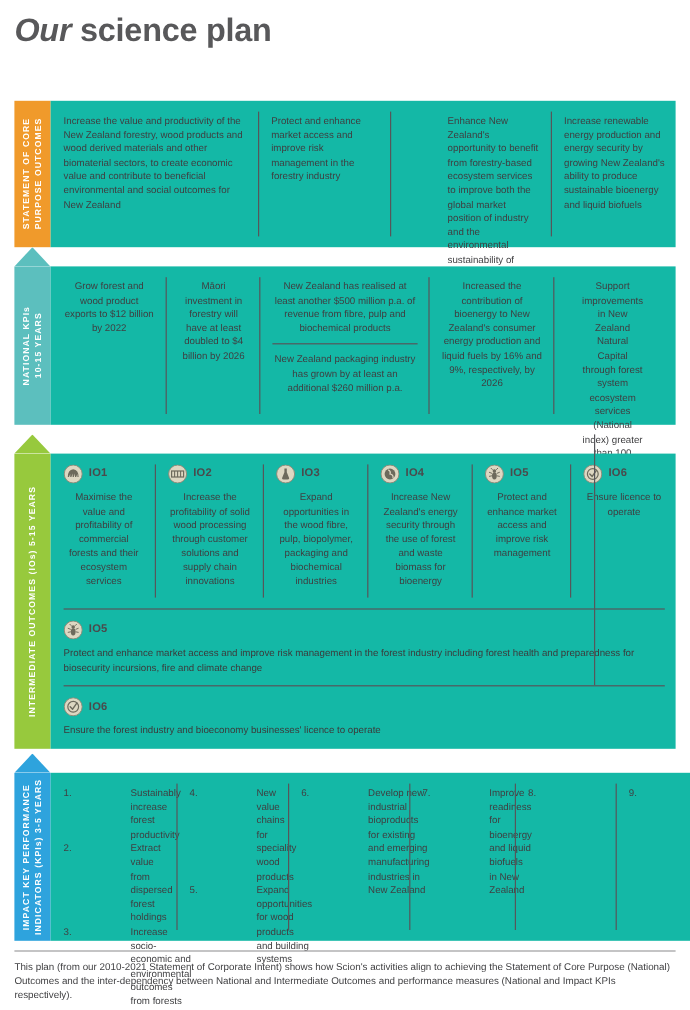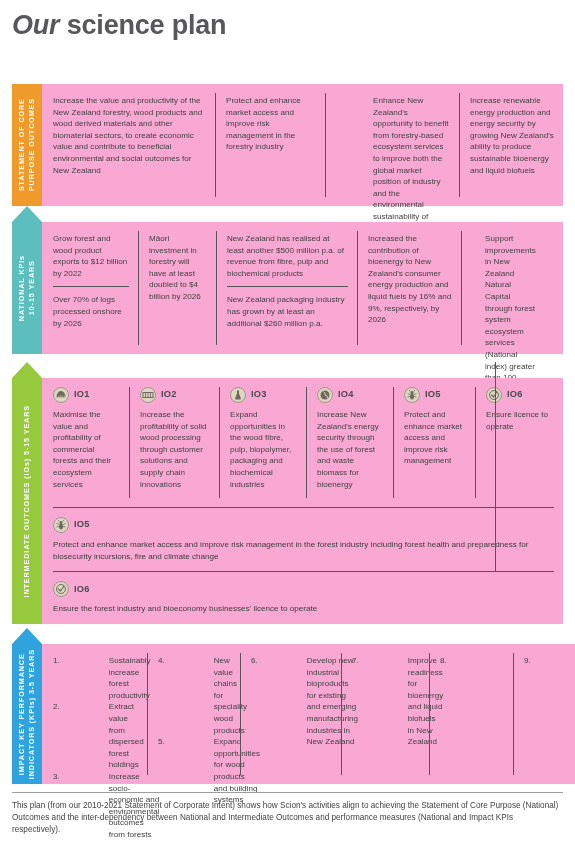--- a/index.html
+++ b/index.html
@@ -64,21 +64,21 @@
     font-weight: bold;
     letter-spacing: 0.9px;
     line-height: 10px;
     text-align: center;
     white-space: pre-line;
     padding: 4px 0;
   }
 
   .panel {
     flex: 1;
-    background: #f9a8d4;
+    background: #14b8a6;
     display: flex;
     flex-direction: column;
   }
   .panel-row {
     display: flex;
     align-items: stretch;
   }
 
   .col {
     padding: 11px 9px 10px 11px;
@@ -121,21 +121,21 @@
     border-top: 1px solid #56565a;
   }
 
   
   #band-io { top: 378px; height: 246px; }
   #band-io .sidebar .bar { background: #97c93d; }
   #band-io .sidebar .arrow {
     background: #97c93d;
     clip-path: polygon(50% 0%, 100% 100%, 0% 100%);
   }
-  #band-io .io-top { height: 146px; }
+  #band-io .io-top { height: 146px; text-align: center; }
   #band-io .io-top .col { padding-top: 9px; }
   #band-io .c1 { width: 87px; }
   #band-io .c2 { width: 90px; }
   #band-io .c3 { width: 87px; }
   #band-io .c4 { width: 87px; }
   #band-io .c5 { width: 82px; }
   #band-io .c6 { width: 88px; }
 
   .io-head {
     display: flex;
@@ -243,24 +243,23 @@
 </div>
 
 <div class="band" id="band-kpi">
   <div class="sidebar">
     <div class="arrow"></div>
     <div class="bar"></div>
     <div class="label">NATIONAL KPIs
 10-15 YEARS</div>
   </div>
   <div class="panel">
-    <div class="panel-row" style="height:100%;">
+    <div class="panel-row" style="height:100%;text-align:center;">
       <div class="col c1">
         <div>Grow forest and wood product exports to $12 billion by 2022</div>
-        <div class="kpi-sub">Over 70% of logs processed onshore by 2026</div>
       </div>
       <div class="col c2">
         <div>Māori investment in forestry will have at least doubled to $4 billion by 2026</div>
       </div>
       <div class="col c3">
         <div>New Zealand has realised at least another $500 million p.a. of revenue from fibre, pulp and biochemical products</div>
         <div class="kpi-sub">New Zealand packaging industry has grown by at least an additional $260 million p.a.</div>
       </div>
       <div class="col c4">
         <div>Increased the contribution of bioenergy to New Zealand's consumer energy production and liquid fuels by 16% and 9%, respectively, by 2026</div>

